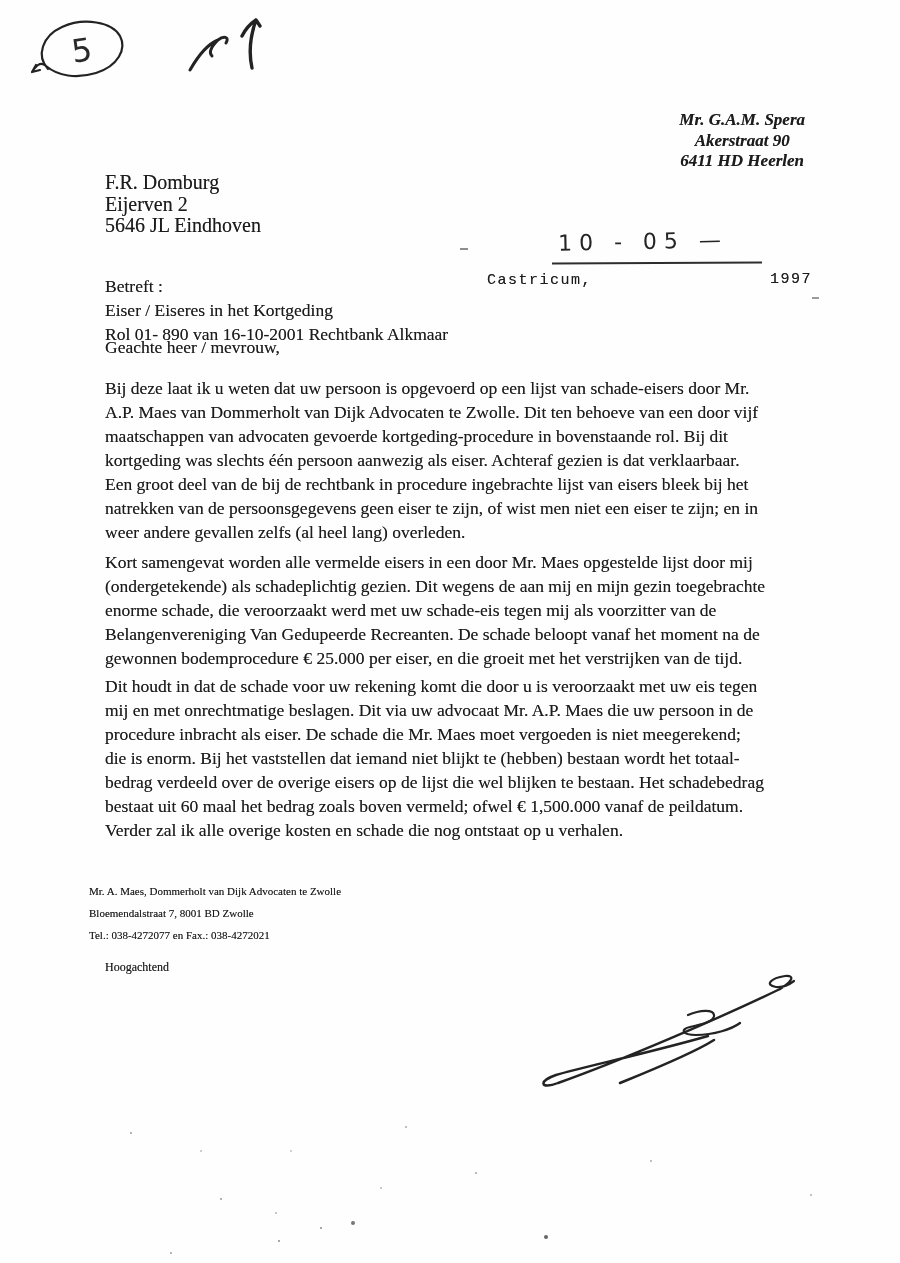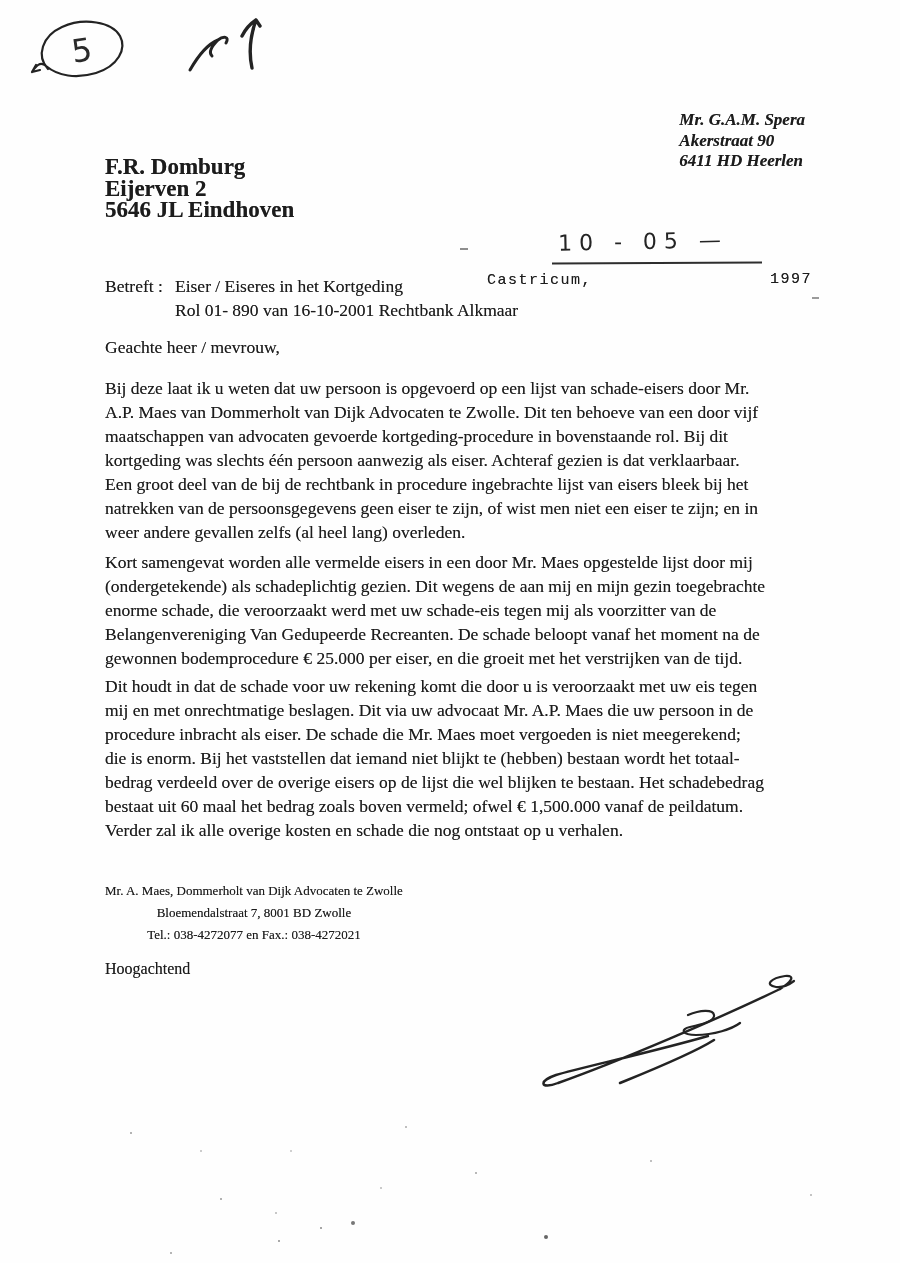--- a/index.html
+++ b/index.html
@@ -5,59 +5,59 @@
   html,body { margin:0; padding:0; background:#ffffff; }
   .page {
     position:relative; width:900px; height:1263px;
     background:#fefefe; overflow:hidden;
     font-family:"Liberation Serif", serif; color:#1c1c1c;
   }
   .abs { position:absolute; }
   .scan { text-shadow:0 0 .45px rgba(20,20,20,.55); }
 
   .addr-right {
-    right:95px; top:110px; text-align:left;
+    right:95px; top:110px; text-align:center;
     font-weight:bold; font-style:italic;
     font-size:17px; line-height:20.5px;
   }
   .addr-left {
-    left:105px; top:156px;
-    font-weight:bold; font-size:23px; line-height:21.5px;
+    left:105px; top:172px;
+    font-weight:normal; font-size:20px; line-height:21.5px;
   }
   .mono { font-family:"Liberation Mono","DejaVu Sans Mono",monospace; font-size:15px; letter-spacing:1.5px;margin-top:28px; }
 
   .hand-date {
     left:558px; top:229px;
     font-family:"DejaVu Sans",sans-serif; font-size:22px; letter-spacing:7px;
     transform:rotate(-1.2deg); color:#242424;
   }
   .date-underline {
     left:552px; top:262px; width:210px; height:2px; background:#2e2e2e;
     transform:rotate(-0.3deg);
   }
   .year { left:770px; top:243px; }
   .place { left:487px; top:244px; }
 
-  .subject { left:105px; top:274px; font-size:17.5px; line-height:24px; display:flex; }
+  .subject { left:105px; top:274px; font-size:17.5px; line-height:24px; display:flex;flex-direction:column; }
   .subject .lbl { width:70px; flex:none; }
   .subject .txt { white-space:pre-line; }
 
   .salutation { left:105px; top:337px; font-size:17.5px; }
 
   .para {
     left:105px; width:728px;
     font-size:17.5px; line-height:24px; white-space:pre-line;
   }
   .p1 { top:376px; }
   .p2 { top:550px; }
   .p3 { top:674px; }
   .p4 { top:841px; }
 
-  .advocate { left:105px; top:880px; font-size:13px; line-height:22px; white-space:pre-line;text-align:center; }
-  .closing  { left:105px; top:960px; font-size:16px; }
+  .advocate { left:89px; top:880px; font-size:11px; line-height:22px; white-space:pre-line; }
+  .closing  { left:105px; top:960px; font-size:12px; }
   .sender   { left:105px; top:1012px; font-size:17.5px; line-height:22px; white-space:pre-line; }
 
   .mark-circle { left:28px; top:14px; }
   .mark-r1 { left:168px; top:12px; }
   .signature { left:540px; top:968px; }
 
   svg .stroke { fill:none; stroke:#232323; stroke-linecap:round; stroke-linejoin:round; }
 
   .noise {
     left:130px; top:1132px; width:2px; height:2px; background:#9a9a9a; border-radius:50%;

